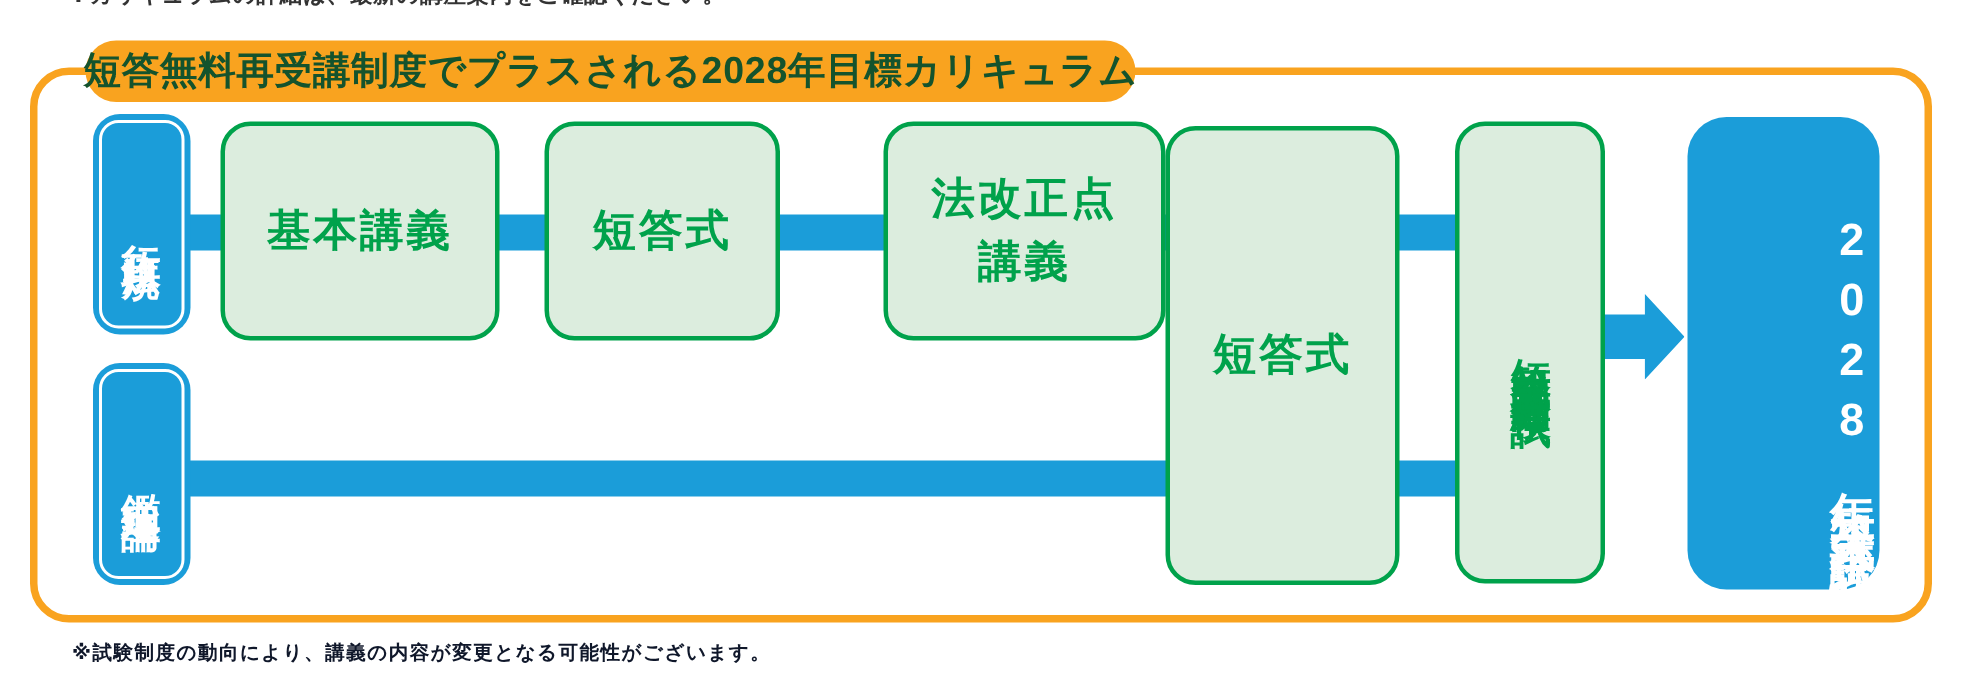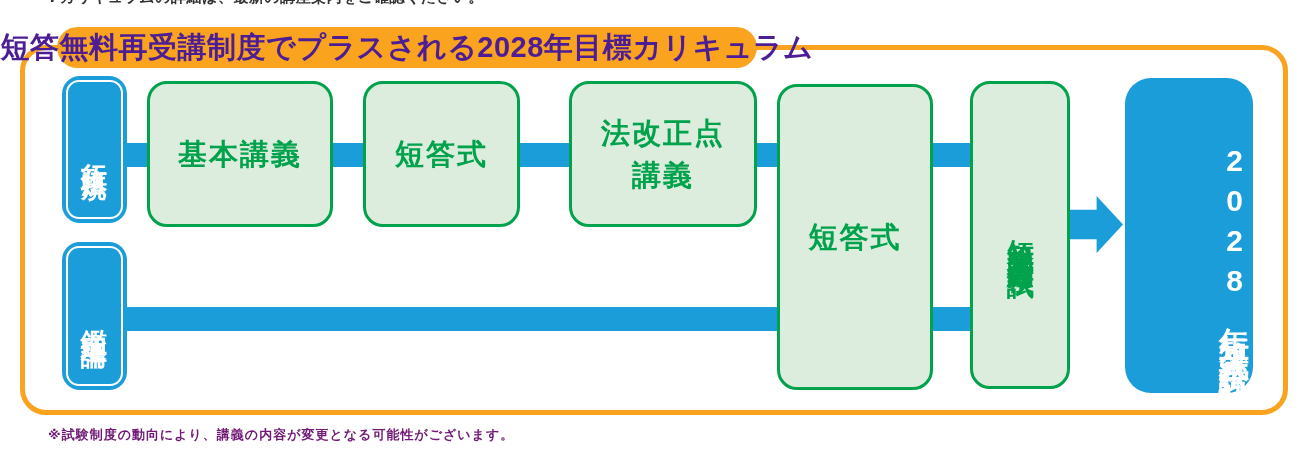--- a/index.html
+++ b/index.html
@@ -24,21 +24,21 @@
   }
   
   #banner{
     position:absolute;left:57px;top:27px;
     width:700px;height:41px;
     background:#F9A31F;border-radius:21px;
     display:flex;align-items:center;justify-content:center;
     z-index:6;
   }
   #banner span{
-    color:#4c1d95;font-weight:bold;font-size:29px;line-height:1;
+    color:#14532d;font-weight:bold;font-size:25px;line-height:1;
     white-space:nowrap;letter-spacing:0.5px;
   }
   
   .pill{
     position:absolute;left:62px;width:65px;
     background:#1B9DD9;border-radius:18px;
     padding:4px;box-sizing:border-box;z-index:4;
   }
   .pill-inner{
     width:100%;height:100%;
@@ -63,21 +63,21 @@
   .course{
     position:absolute;
     background:#DCEDDE;border:3px solid #00A24B;border-radius:20px;
     box-sizing:border-box;z-index:3;
     display:flex;flex-direction:column;align-items:center;justify-content:center;
     color:#00A24B;font-weight:bold;text-align:center;
   }
   .course .ln{font-size:29px;line-height:1.45;letter-spacing:2px;white-space:nowrap;}
   #box-basic    {left:147px;top:81px;width:186px;height:146px;}
   #box-kiso     {left:363px;top:81px;width:157px;height:146px;}
-  #box-hokaisei {left:569px;top:81px;width:188px;height:146px;}
+  #box-hokaisei {left:589px;top:81px;width:188px;height:146px;}
   #box-chokuzen {left:777px;top:84px;width:156px;height:306px;}
   #box-moshi    {left:970px;top:81px;width:100px;height:308px;}
   #box-moshi .vt{
     writing-mode:vertical-rl;text-orientation:upright;
     font-size:27px;letter-spacing:4px;line-height:1;
   }
   
   #arrow{
     position:absolute;left:1068px;top:196px;width:55px;height:57px;
     background:#1B9DD9;z-index:2;
@@ -93,21 +93,21 @@
     display:flex;justify-content:center;
   }
   #goal span{
     display:block;color:#fff;font-weight:bold;
     font-size:30px;letter-spacing:7px;line-height:1;
     margin:0 4px;
   }
   
   #footnote{
     position:absolute;left:48px;top:426px;
-    font-size:13px;color:#701a75;font-weight:600;letter-spacing:1px;
+    font-size:13px;color:#0f172a;font-weight:600;letter-spacing:1px;
     white-space:nowrap;
   }
 </style>
 </head>
 <body>
 
 <div id="page">
 
   <div id="top-clipped">※カリキュラムの詳細は、最新の講座案内をご確認ください。</div>
 

